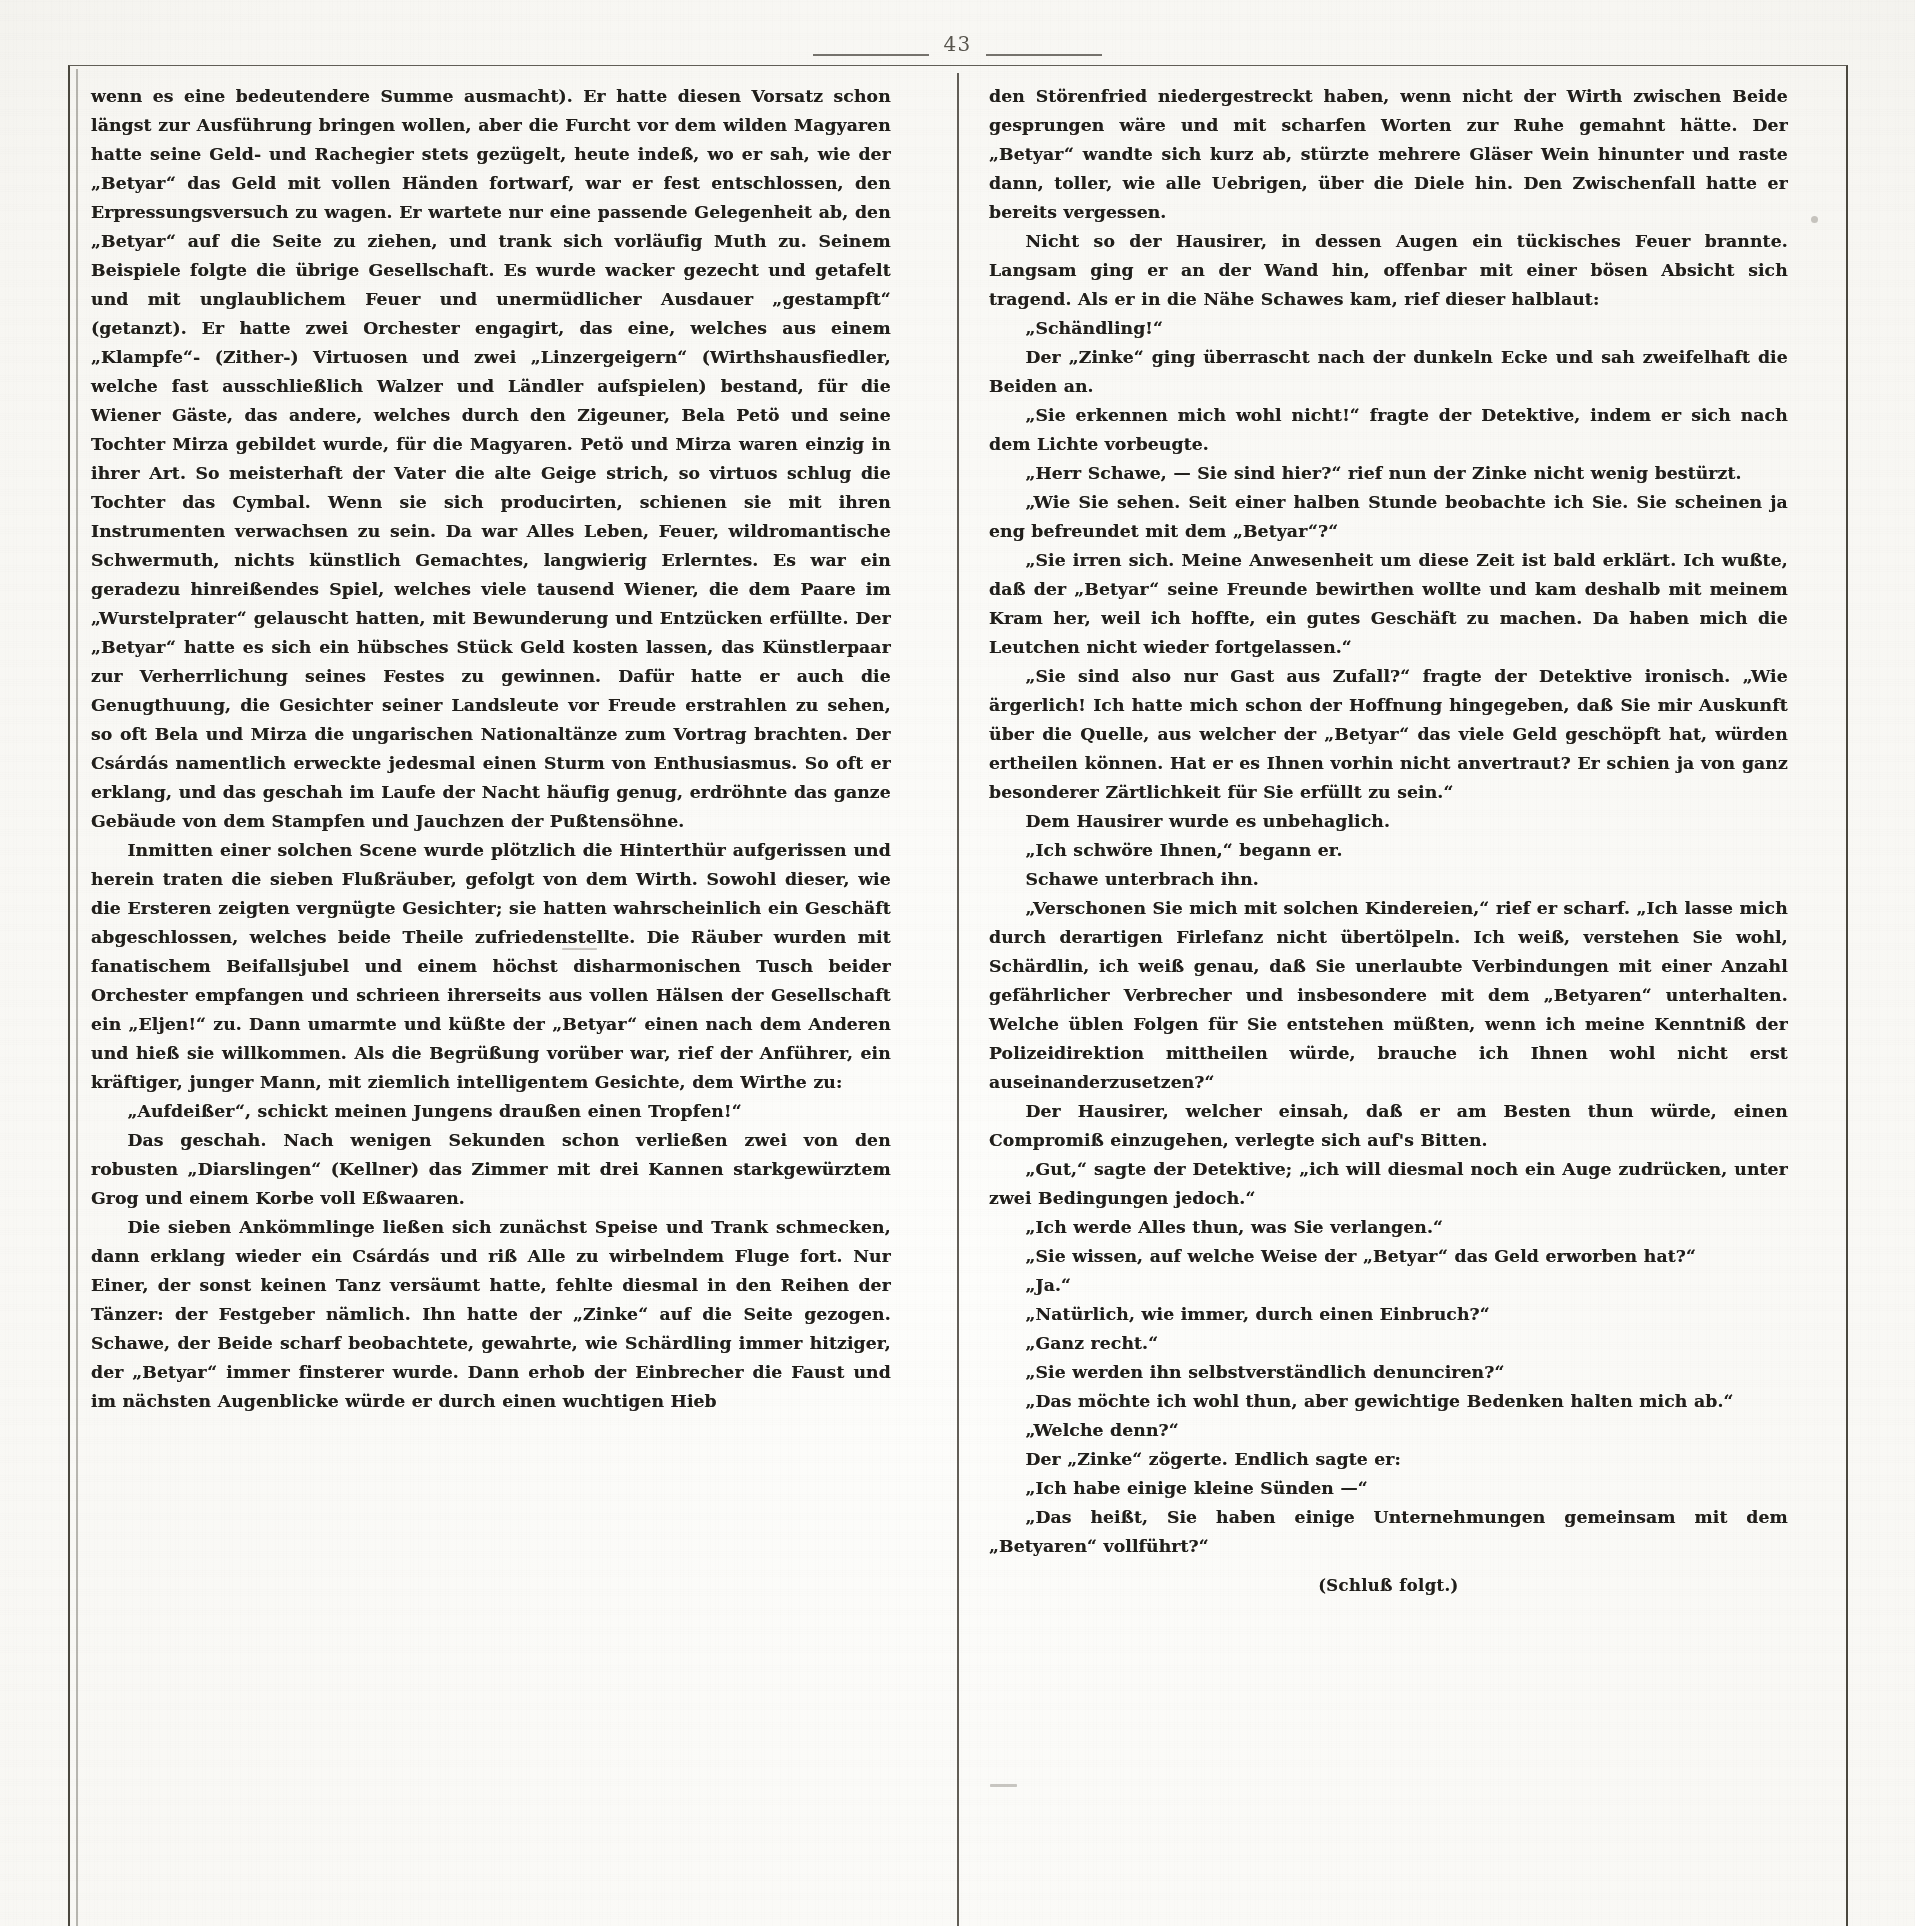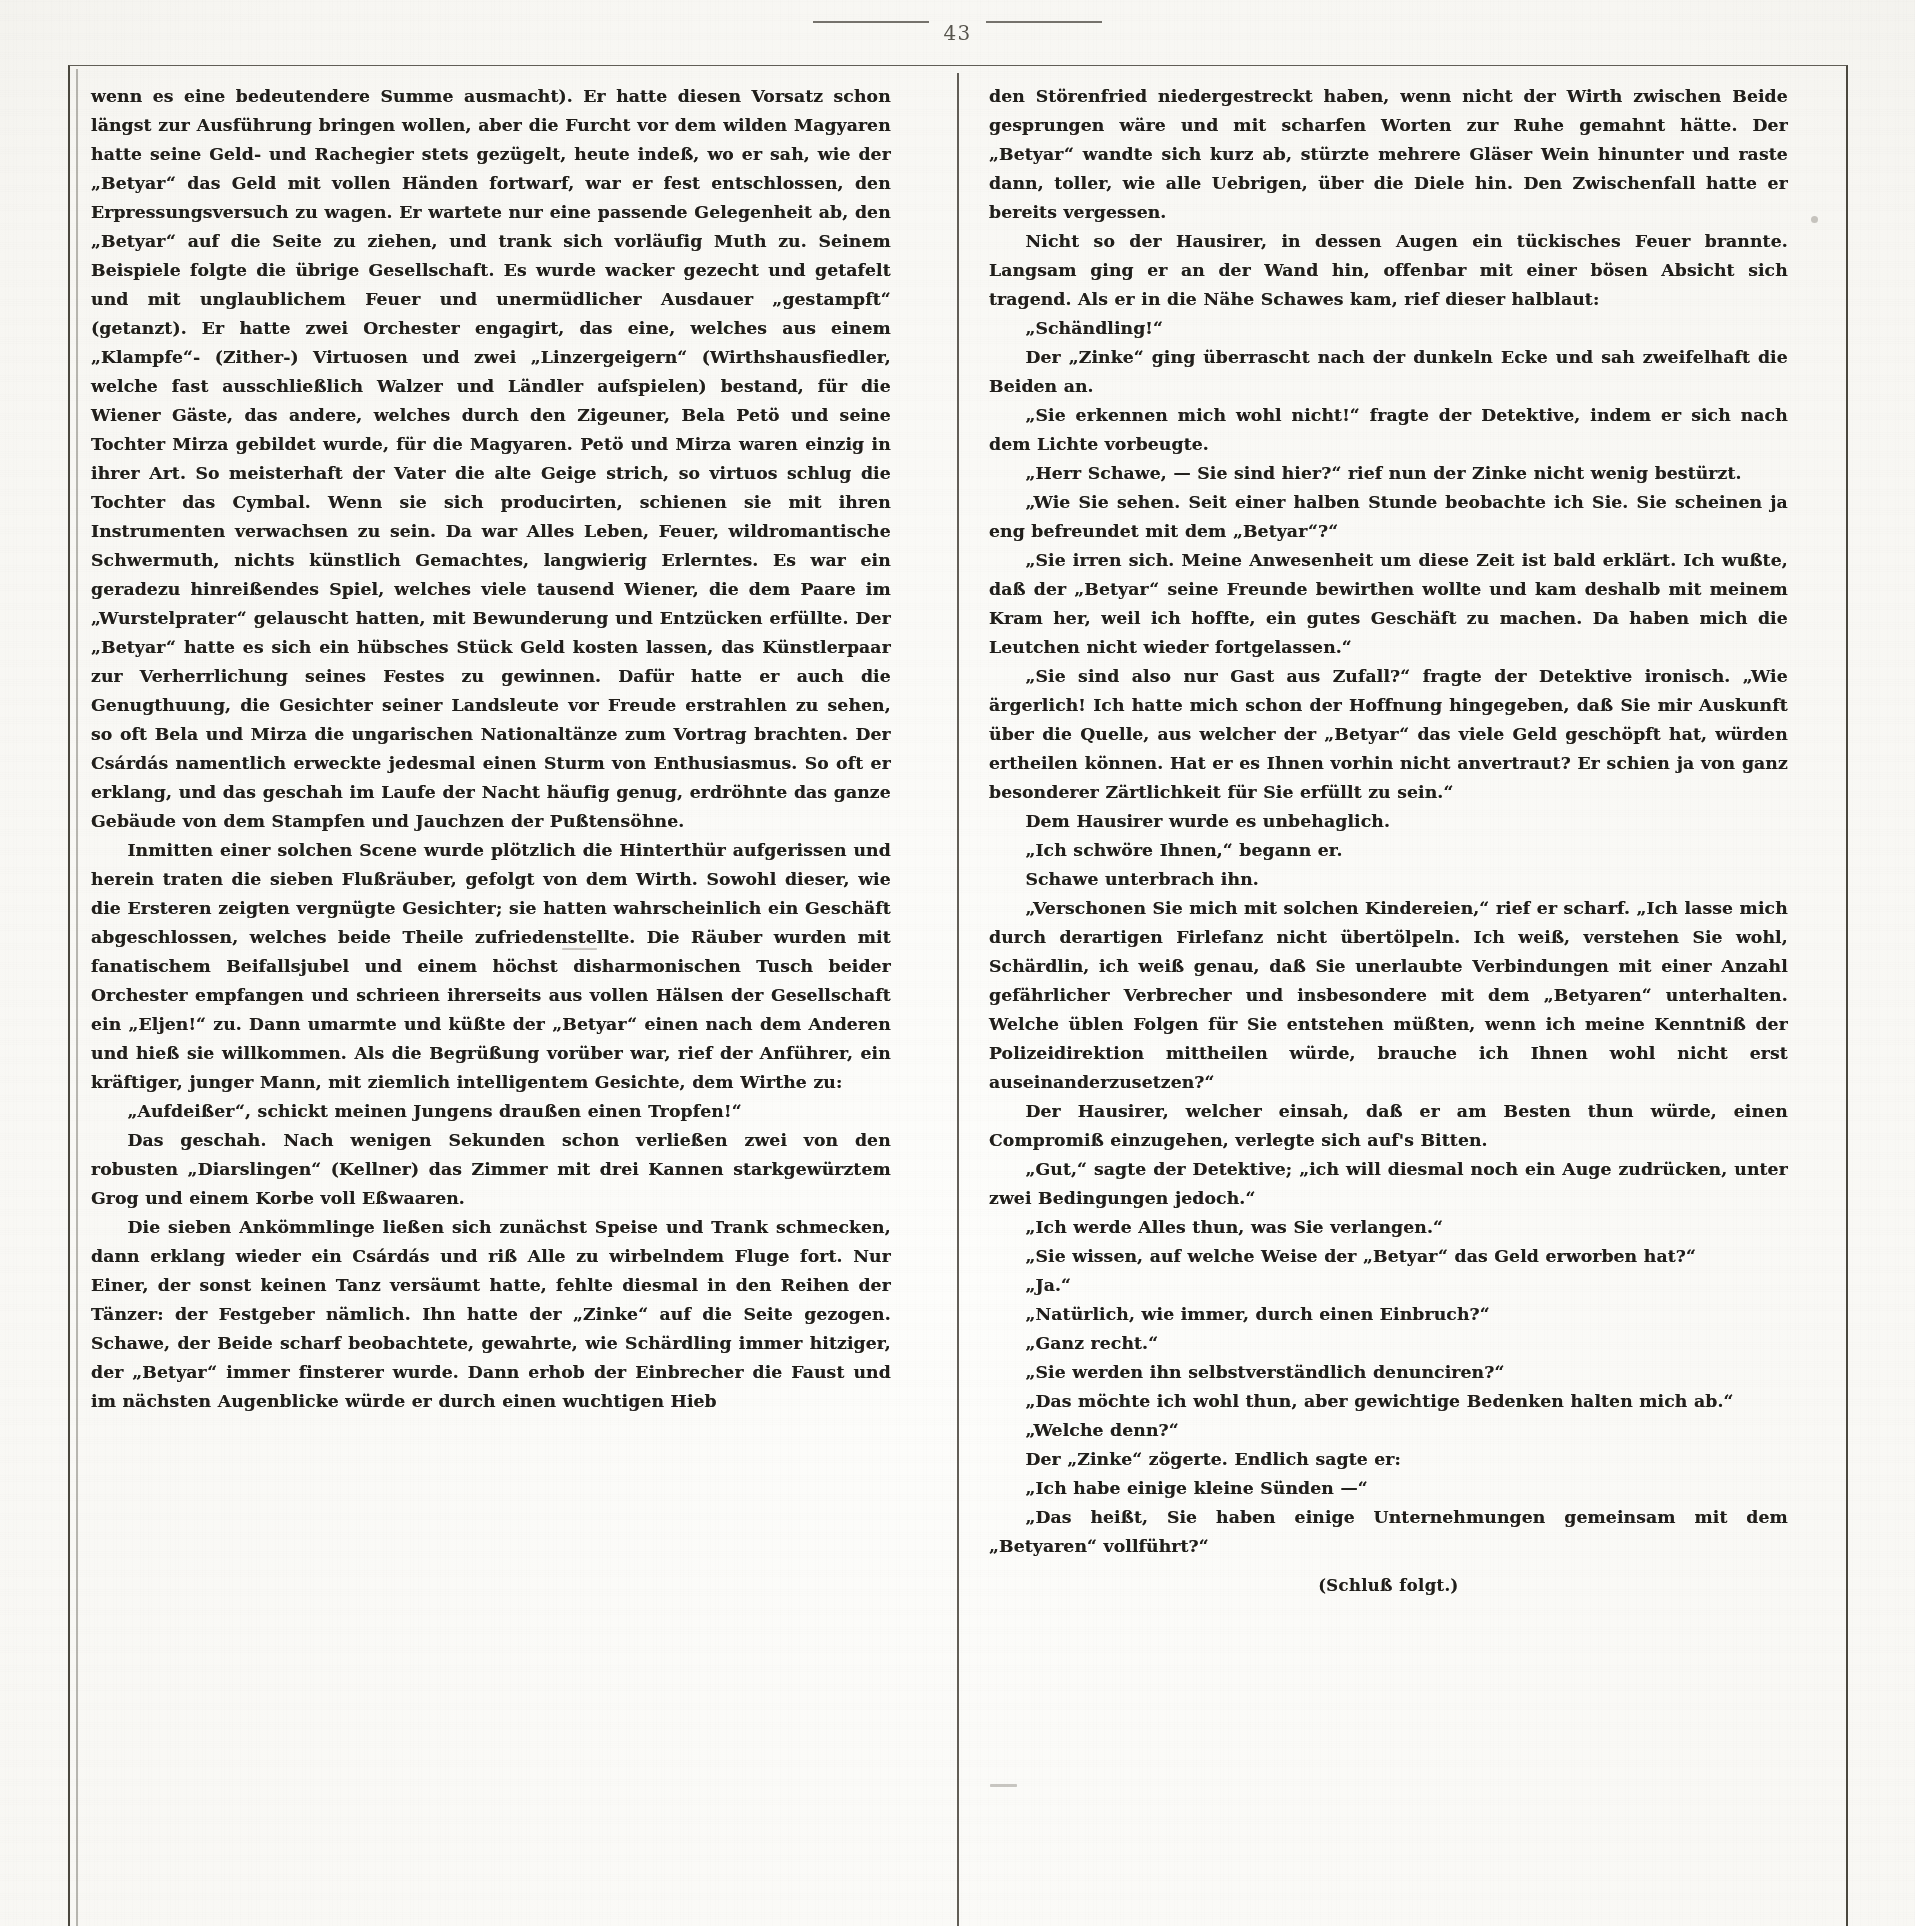--- a/index.html
+++ b/index.html
@@ -33,21 +33,21 @@
   }
 
   
   .folio-zone {
     position: absolute;
     top: 21px;
     left: 0;
     width: 100%;
     height: 35px;
     display: flex;
-    align-items: flex-start;
+    align-items: flex-end;
     justify-content: center;
   }
   .folio-rule-left, .folio-rule-right {
     height: 1.9px;
     background: #4a463f;
     opacity: .75;
   }
   .folio-rule-left { width: 116px; margin-right: 14.6px; }
   .folio-rule-right { width: 116px; margin-left: 14.6px; }
   .folio-num {

